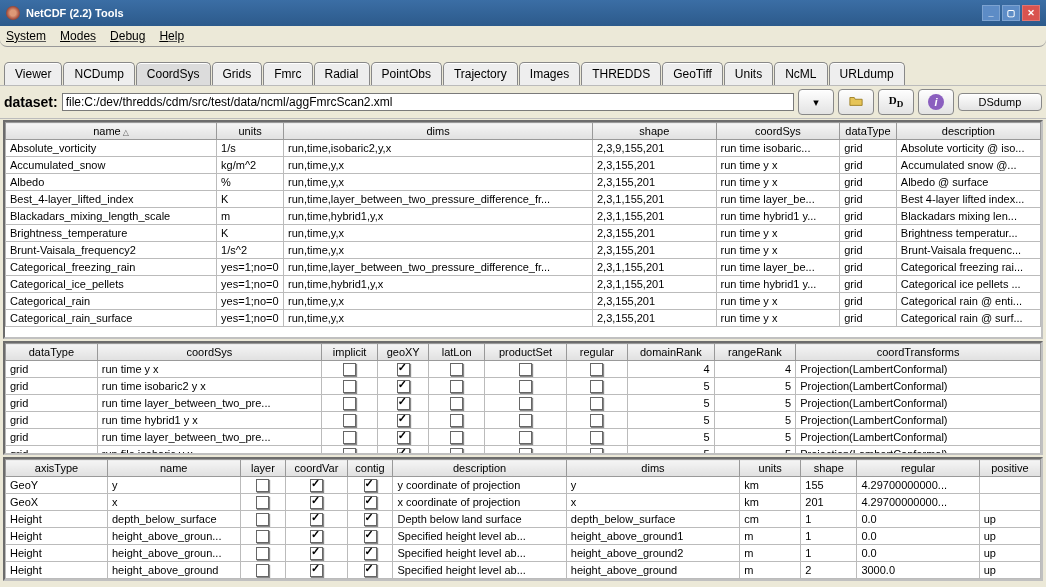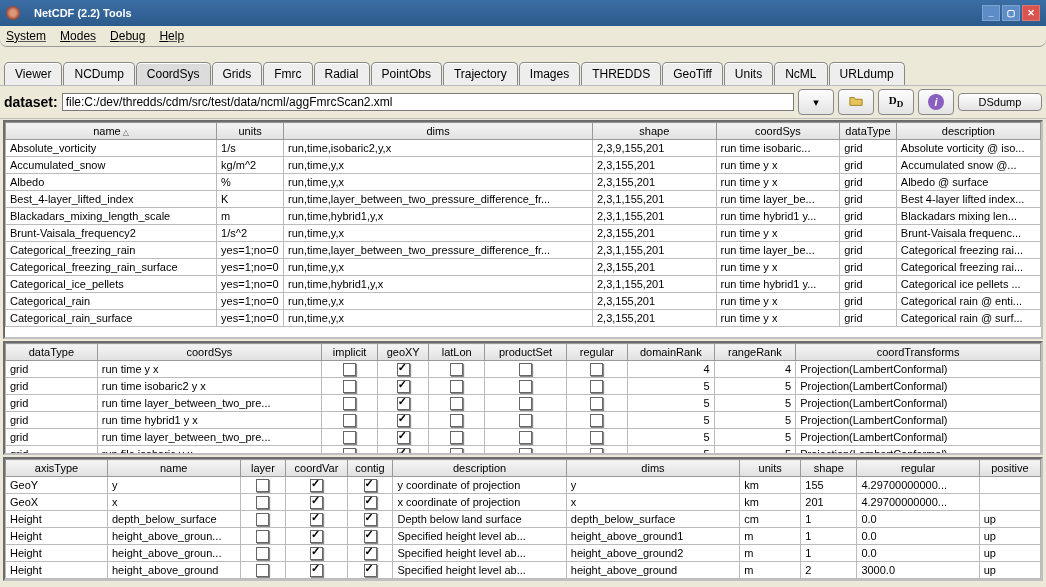--- a/index.html
+++ b/index.html
@@ -13,21 +13,21 @@
   .titlebar {
     background: linear-gradient(to bottom, #3b6ea5, #2c5a8b);
     color: #fff;
     padding: 4px 6px;
     display: flex;
     align-items: center;
     justify-content: space-between;
     height: 18px;
     font-weight: bold;
   }
-  .titlebar .left { display:flex; align-items:center; gap:14px;}
+  .titlebar .left { display:flex; align-items:center; gap:6px;}
   .titlebar .icon { width:14px; height:14px; background:radial-gradient(circle,#d97 30%,#a54 60%,#421 100%); border-radius:50%; }
   .winbtns { display:flex; gap:2px;}
   .winbtn { width:16px; height:14px; background:#5d8cc6; border:1px solid #fff3; display:flex; align-items:center; justify-content:center; color:#fff; font-size:9px; line-height:1; cursor:pointer;}
   .winbtn.close{ background:#d9534f;}
   .menubar {
     background:#ece9d8;
     padding:3px 6px;
     display:flex;
     gap:14px;
     border-bottom:1px solid #999;
@@ -268,43 +268,43 @@
           <tr>
             <td>Blackadars_mixing_length_scale</td>
             <td>m</td>
             <td>run,time,hybrid1,y,x</td>
             <td>2,3,1,155,201</td>
             <td>run time hybrid1 y...</td>
             <td>grid</td>
             <td>Blackadars mixing len...</td>
           </tr>
           <tr>
+            <td>Brightness_temperature</td>
+            <td>K</td>
+            <td>run,time,y,x</td>
+            <td>2,3,155,201</td>
+            <td>run time y x</td>
+            <td>grid</td>
+            <td>Brightness temperatur...</td>
+          </tr>
+          <tr>
             <td>Brunt-Vaisala_frequency2</td>
             <td>1/s^2</td>
             <td>run,time,y,x</td>
             <td>2,3,155,201</td>
             <td>run time y x</td>
             <td>grid</td>
             <td>Brunt-Vaisala frequenc...</td>
           </tr>
           <tr>
             <td>Categorical_freezing_rain</td>
             <td>yes=1;no=0</td>
             <td>run,time,layer_between_two_pressure_difference_fr...</td>
             <td>2,3,1,155,201</td>
             <td>run time layer_be...</td>
-            <td>grid</td>
-            <td>Categorical freezing rai...</td>
-          </tr>
-          <tr>
-            <td>Categorical_freezing_rain_surface</td>
-            <td>yes=1;no=0</td>
-            <td>run,time,y,x</td>
-            <td>2,3,155,201</td>
-            <td>run time y x</td>
             <td>grid</td>
             <td>Categorical freezing rai...</td>
           </tr>
           <tr>
             <td>Categorical_ice_pellets</td>
             <td>yes=1;no=0</td>
             <td>run,time,hybrid1,y,x</td>
             <td>2,3,1,155,201</td>
             <td>run time hybrid1 y...</td>
             <td>grid</td>

